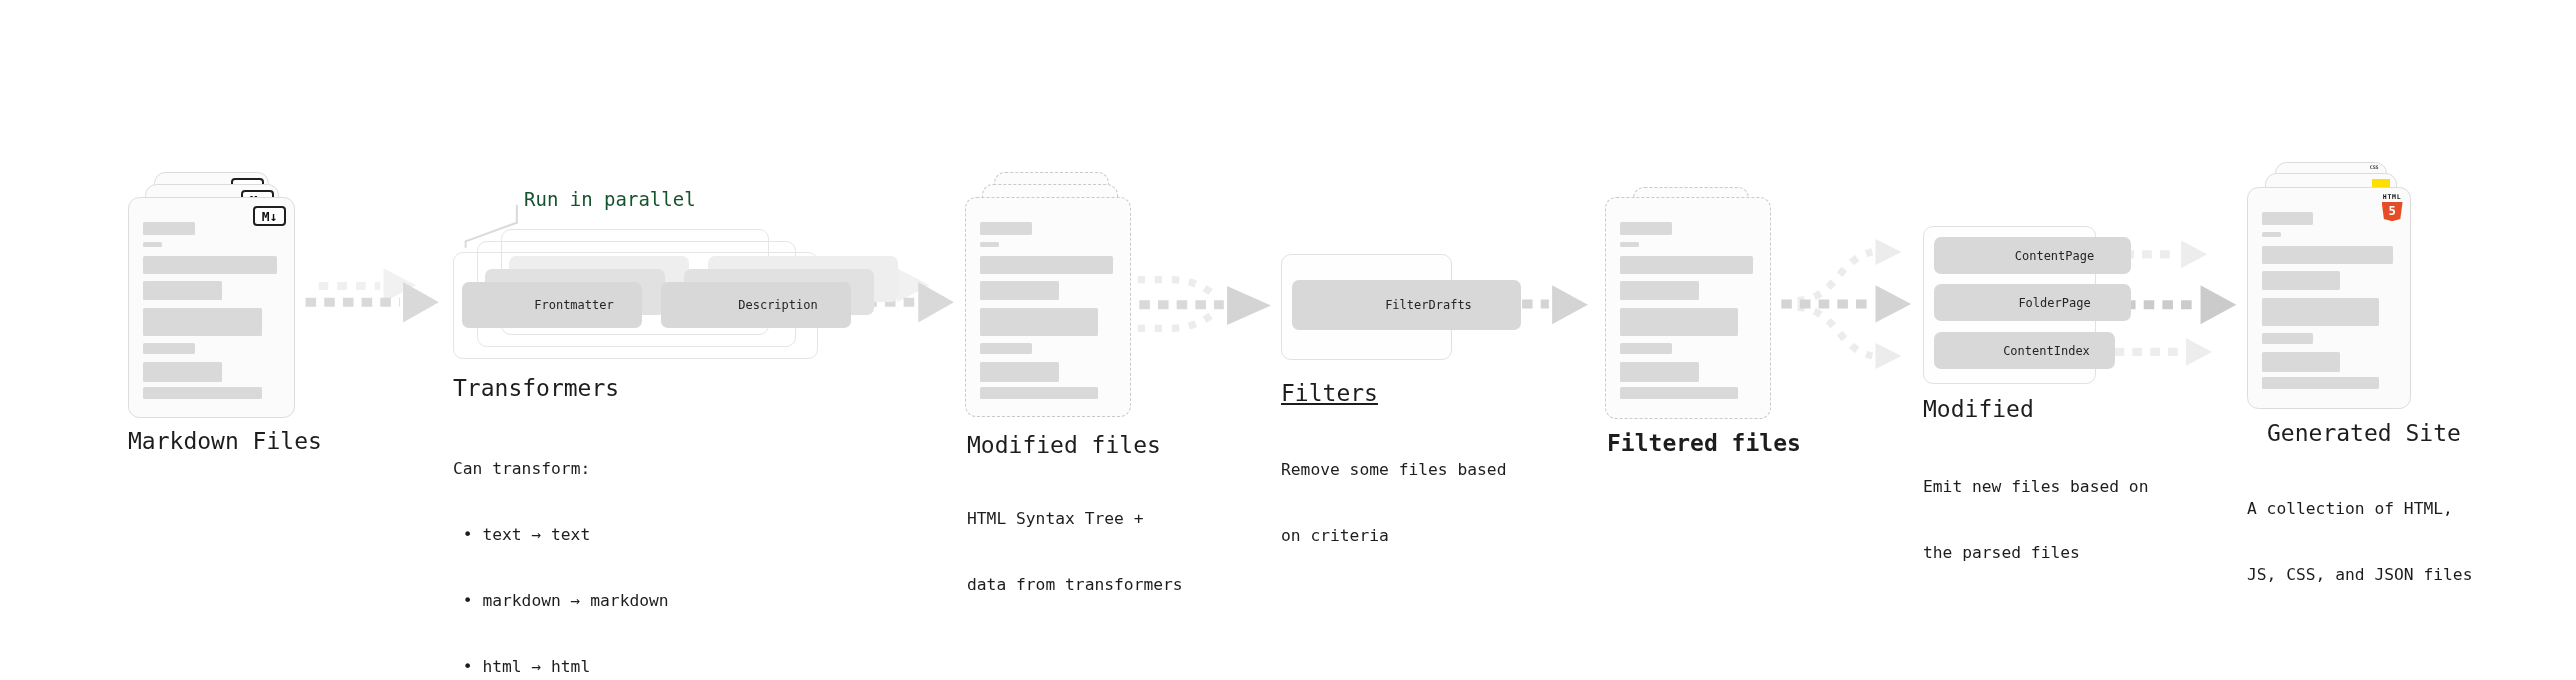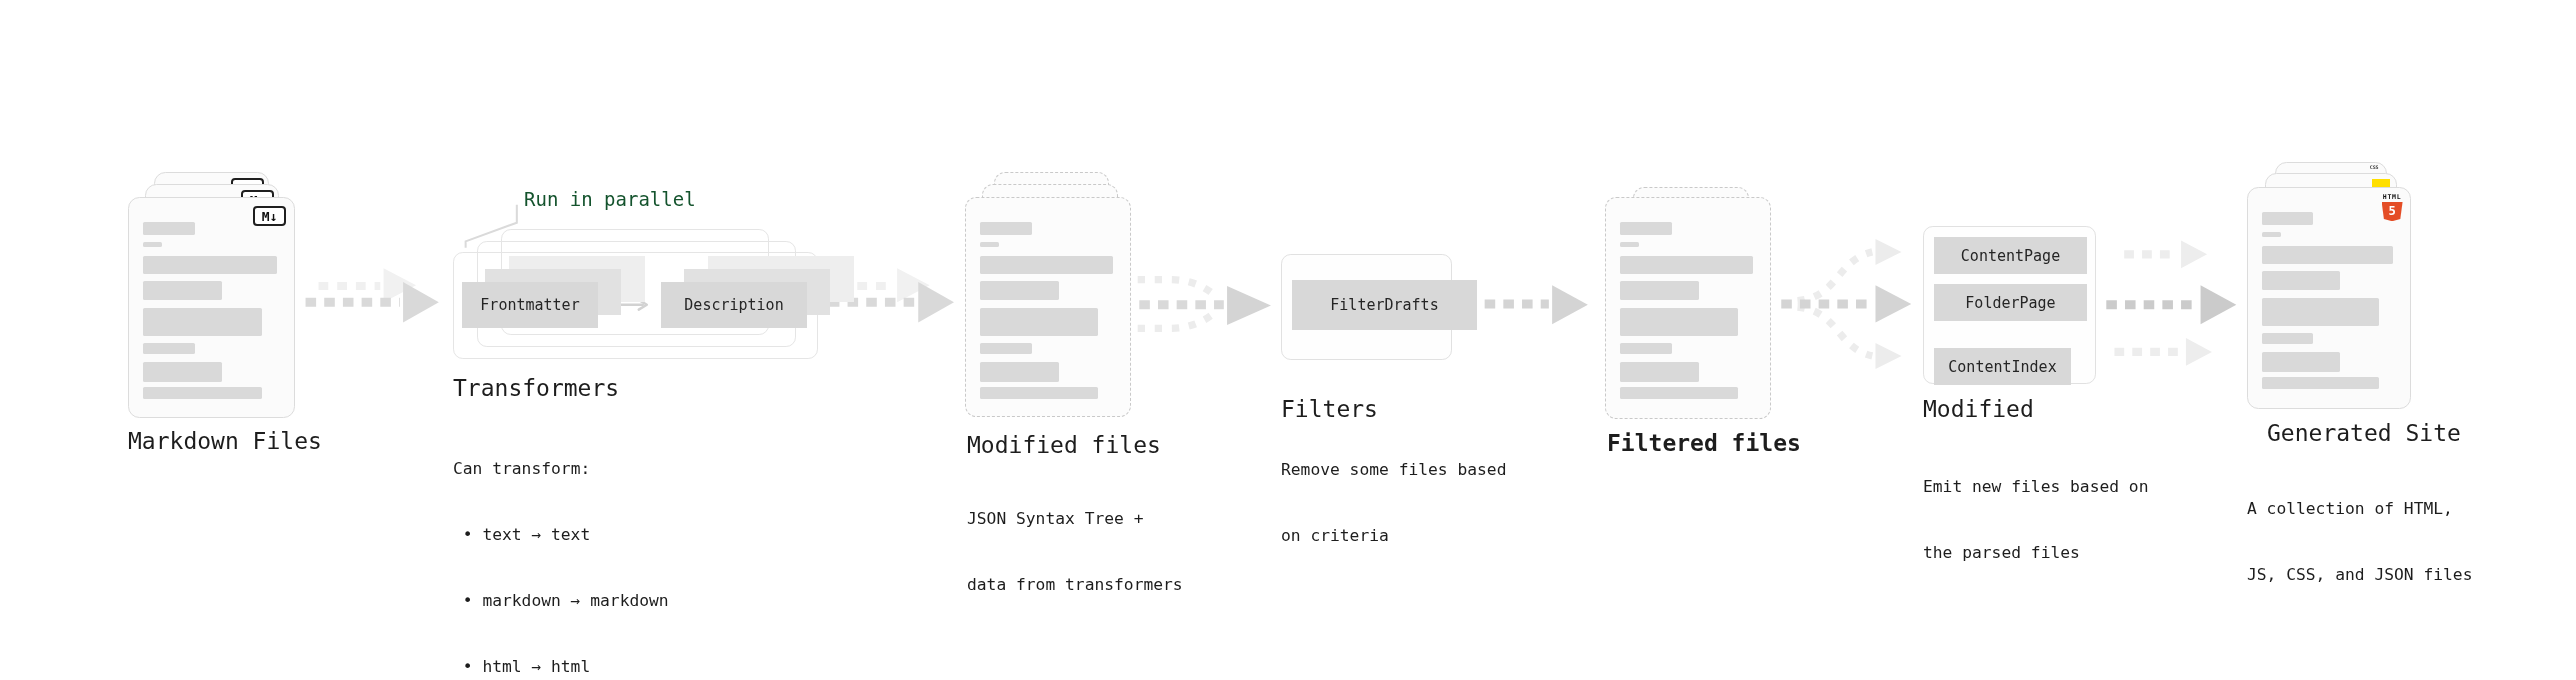--- a/index.html
+++ b/index.html
@@ -50,45 +50,45 @@
   .css-badge .bar-b{height:2.4px;background:#2f6fe4;margin-top:0.8px;}
 
   
   .obox{position:absolute;border:1.6px solid #e5e5e5;border-radius:9.8px;box-sizing:border-box;z-index:1;}
   #tf-box3{left:501px;top:229px;width:268px;height:106px;}
   #tf-box2{left:477px;top:241px;width:319px;height:106px;}
   #tf-box1{left:453px;top:252px;width:365px;height:107px;}
   #fl-box{left:1281px;top:254px;width:171px;height:106px;background:#fefefe;border-color:#e1e1e1;}
   #em-box{left:1923px;top:226px;width:173px;height:158px;background:#fefefe;border-color:#e1e1e1;}
 
-  .pill{position:absolute;background:#d8d8d8;border-radius:0;font-size:15px;color:#252525;
-        display:flex;align-items:center;justify-content:center;white-space:nowrap;z-index:2;}
+  .pill{position:absolute;background:#d8d8d8;border-radius:7px;font-size:12px;color:#252525;
+        display:flex;align-items:center;justify-content:center;white-space:nowrap;z-index:2;padding-left:44px;}
   .pill.ghost1{background:#e1e1e1;z-index:1;}
   .pill.ghost2{background:#eeeeee;z-index:1;}
   #fm-g2{left:509px;top:256px;width:136px;height:46px;}
   #fm-g1{left:485px;top:269px;width:136px;height:46px;}
   #fm{left:462px;top:282px;width:136px;height:46px;}
   #de-g2{left:708px;top:256px;width:146px;height:46px;}
   #de-g1{left:684px;top:269px;width:146px;height:46px;}
   #de{left:661px;top:282px;width:146px;height:46px;}
   #fl-pill{left:1292px;top:280px;width:185px;height:50px;}
   #em-p1{left:1934px;top:237px;width:153px;height:37px;}
   #em-p2{left:1934px;top:284px;width:153px;height:37px;}
-  #em-p3{left:1934px;top:332px;width:137px;height:37px;margin-top:16px;}
+  #em-p3{left:1934px;top:332px;width:137px;height:37px;}
 
   
   .h{position:absolute;font-size:23px;color:#1d1d1d;white-space:pre;z-index:2;}
   .sub{position:absolute;font-size:16.3px;line-height:22px;color:#1d1d1d;white-space:pre;z-index:2;}
   .sub .indent{padding-left:9.8px;}
   #md-label{left:128px;top:428px;}
   #tf-label{left:453px;top:375px;}
   #tf-desc{left:453px;top:414px;}
   #mo-label{left:967px;top:432px;}
   #mo-desc{left:967px;top:464px;}
-  #fl-label{left:1281px;top:396px;}
+  #fl-label{left:1281px;top:380px;text-decoration:underline;}
   #fl-desc{left:1281px;top:415px;}
   #fi-label{left:1607px;top:430px;font-weight:bold;}
   #em-label{left:1923px;top:396px;}
   #em-desc{left:1923px;top:432px;}
   #gs-label{left:2247px;top:420px;margin-left:20px;}
   #gs-desc{left:2247px;top:454px;}
   .run-label{position:absolute;left:524px;top:188px;font-size:19px;color:#14532d;white-space:pre;z-index:2;}
 
   
   .dash{fill:none;}
@@ -212,21 +212,21 @@
       <div class="bar b3"></div>
       <div class="bar b4"></div>
       <div class="bar b5"></div>
       <div class="bar b6"></div>
       <div class="bar b7"></div>
       <div class="bar b8"></div>
     </div>
   </div>
   <div class="h" id="mo-label">Modified files</div>
   <div class="sub" id="mo-desc">
-    <div>JSON Syntax Tree +</div>
+    <div>HTML Syntax Tree +</div>
     <div>data from transformers</div>
   </div>
 
   <div class="obox" id="fl-box"></div>
   <div class="pill" id="fl-pill">FilterDrafts</div>
   <div class="h" id="fl-label">Filters</div>
   <div class="sub" id="fl-desc">
     <div>Remove some files based</div>
     <div>on criteria</div>
   </div>

